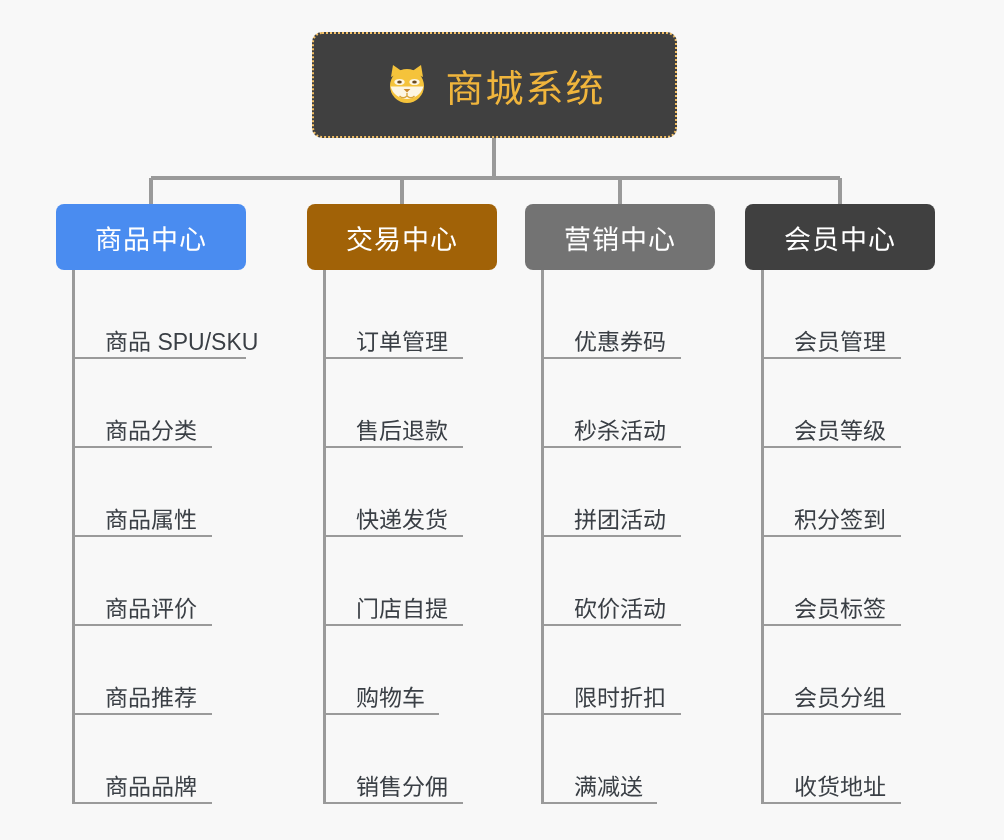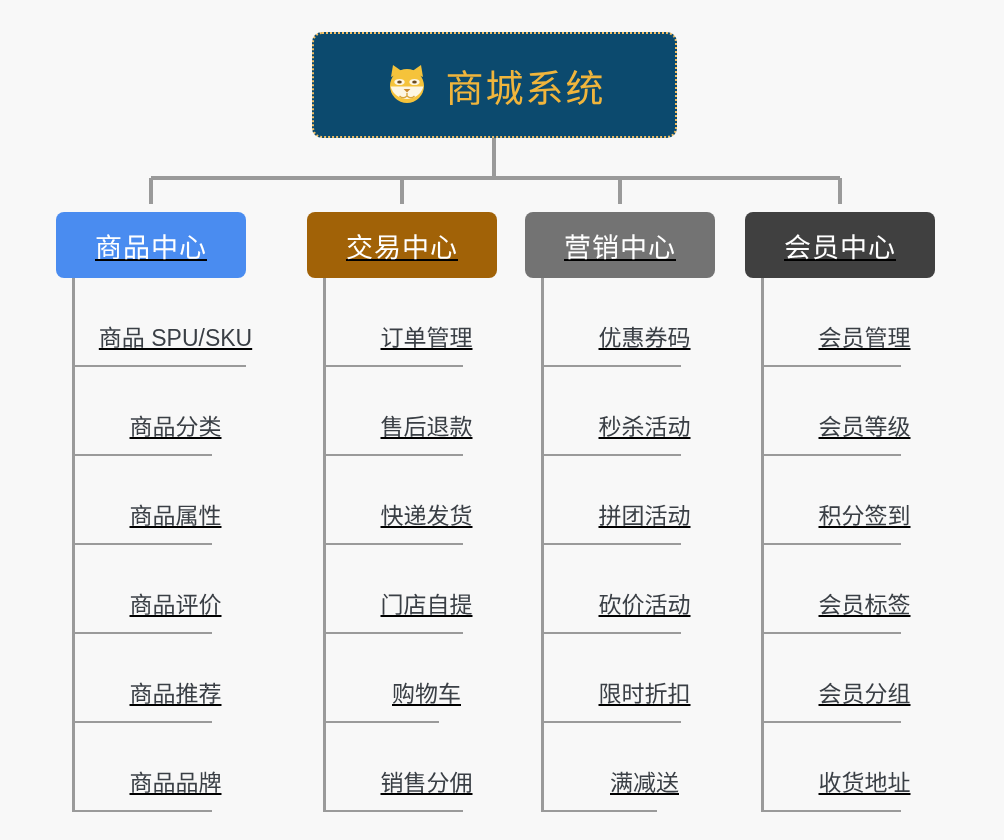--- a/index.html
+++ b/index.html
@@ -23,21 +23,21 @@
   }
 
   
   .root-node {
     position: absolute;
     left: 312px;
     top: 32px;
     width: 365px;
     height: 106px;
     box-sizing: border-box;
-    background: #0c4a6e;
+    background: #404040;
     border: 2px dotted #f3c066;
     border-radius: 10px;
     display: flex;
     align-items: center;
     justify-content: center;
     gap: 14px;
   }
   .root-emoji {
     font-size: 42px;
     line-height: 1;
@@ -66,23 +66,22 @@
   
   .columns {
     position: absolute;
     left: 0;
     top: 204px;
     width: 1004px;
     height: 636px;
   }
   .column {
     position: absolute;
-    top: 8px;
+    top: 0;
     width: 190px;
-    text-decoration: underline;
   }
   .col-0 { left: 56px; }
   .col-1 { left: 307px; }
   .col-2 { left: 525px; }
   .col-3 { left: 745px; }
 
   .cat-box {
     height: 66px;
     border-radius: 8px;
     display: flex;
@@ -100,22 +99,21 @@
     border-left: 3px solid #9a9a9a;
     padding-top: 0;
   }
   .leaf-item {
     position: relative;
     height: 89px;
     box-sizing: border-box;
     display: flex;
     align-items: flex-end;
     padding-left: 30px;
-    padding-bottom: 16px;
-    justify-content: center;
+    padding-bottom: 4px;
   }
   .leaf-item::after {
     content: "";
     position: absolute;
     left: 0;
     bottom: 0;
     height: 2px;
     background: #9a9a9a;
   }
   .leaf-label {

